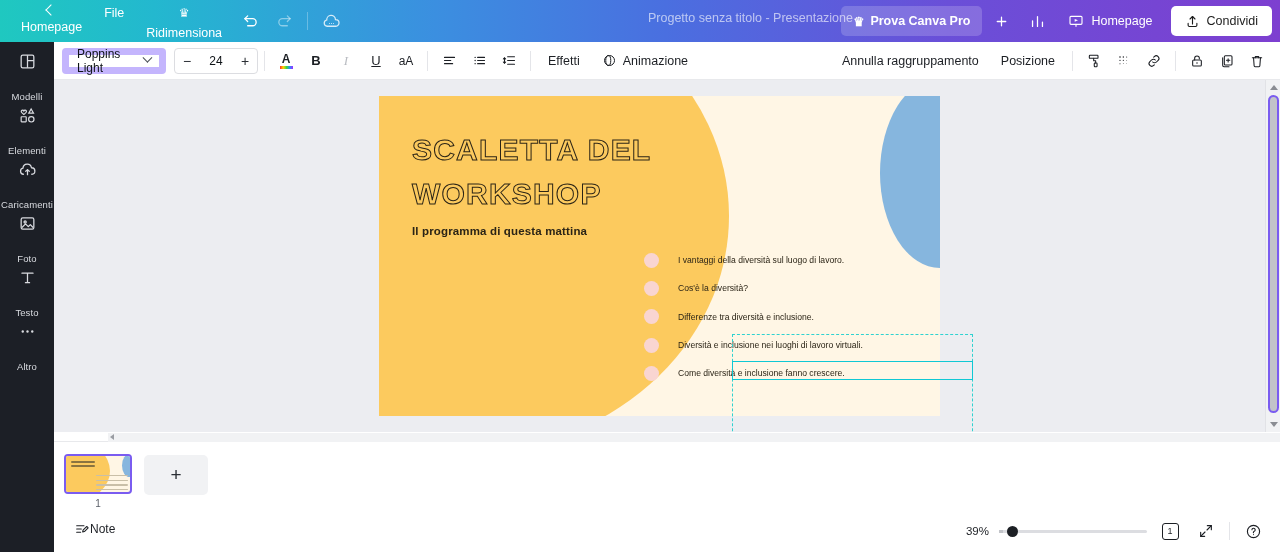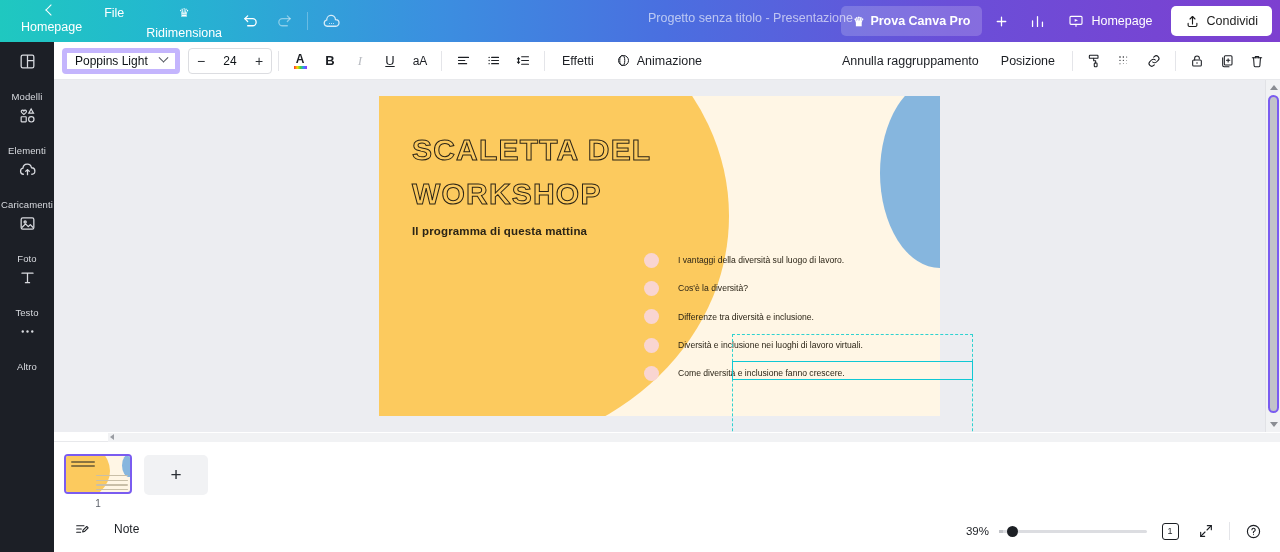--- a/index.html
+++ b/index.html
@@ -58,22 +58,22 @@
   }
 
   
   .toolbar {
     position: absolute; top: 42px; left: 54px; width: 1226px; height: 38px;
     background: #fff; border-bottom: 1px solid #e8e9ec;
     display: flex; align-items: center; padding: 0 8px;
   }
   .font-select {
     display: flex; align-items: center; justify-content: space-between;
-    width: 118px; height: 26px; padding: 0 8px;
-    border: 5px solid #c4b5fd; border-radius: 4px;
+    width: 104px; height: 26px; padding: 0 8px;
+    border: 7px solid #c4b5fd; border-radius: 4px;
     font-size: 12px; color: #0d1216; cursor: pointer; background:#fff;
   }
   .chev-dn { width:7px; height:7px; border-right:1.4px solid #4a4f57; border-bottom:1.4px solid #4a4f57; transform: rotate(45deg) translate(-2px,-2px); }
   .size-box {
     display: flex; align-items: center; margin-left: 8px;
     border: 1px solid #dcdde1; border-radius: 4px; height: 26px; overflow: hidden; background:#fff;
   }
   .size-btn { width: 24px; height: 24px; display:flex; align-items:center; justify-content:center; font-size:14px; color:#2b2f35; cursor:pointer; }
   .size-val { width: 34px; text-align:center; font-size:12px; color:#0d1216; cursor:text; }
   .tool-btn {
@@ -196,21 +196,21 @@
   .t-title i { display:block; height:2px; background:#8a7340; margin-bottom:1.5px; border-radius:1px; }
   .t-lines { position:absolute; left:30px; top:19px; width:32px; }
   .t-lines i { display:block; height:1.3px; background:#c9bfa8; margin-bottom:3.4px; border-radius:1px; }
   .thumb-num { font-size: 10px; color: #5a5f68; margin-top: 4px; }
   .add-slide {
     width: 64px; height: 40px; background: #f1f2f4; border-radius: 5px;
     display: flex; align-items: center; justify-content: center; cursor: pointer;
     font-size: 19px; color: #2b2f35; font-weight: 300; margin-top: 1px;
   }
   .note-btn {
-    position: absolute; left: 14px; bottom: 11px; display: flex; align-items: center; gap: 24px;
+    position: absolute; left: 14px; bottom: 11px; display: flex; align-items: center; gap: 0;
     font-size: 12px; color: #1c1f24; cursor: pointer; padding: 4px 6px; border-radius: 4px;
   }
   .zoom-area {
     position: absolute; right: 14px; bottom: 8px; display: flex; align-items: center; gap: 10px;
   }
   .zoom-pct { font-size: 11.5px; color: #1c1f24; min-width: 28px; text-align: right; }
   .slider { position: relative; width: 148px; height: 16px; display: flex; align-items: center; cursor: pointer; }
   .slider .bar { position:absolute; left:0; right:0; height:3px; background:#dcdde1; border-radius:2px; }
   .slider .knob { position:absolute; left:8px; width:11px; height:11px; border-radius:50%; background:#1c1f24; }
   .slider .tick { position:absolute; left:0; width:4px; height:3px; background:#c2c4c9; }

